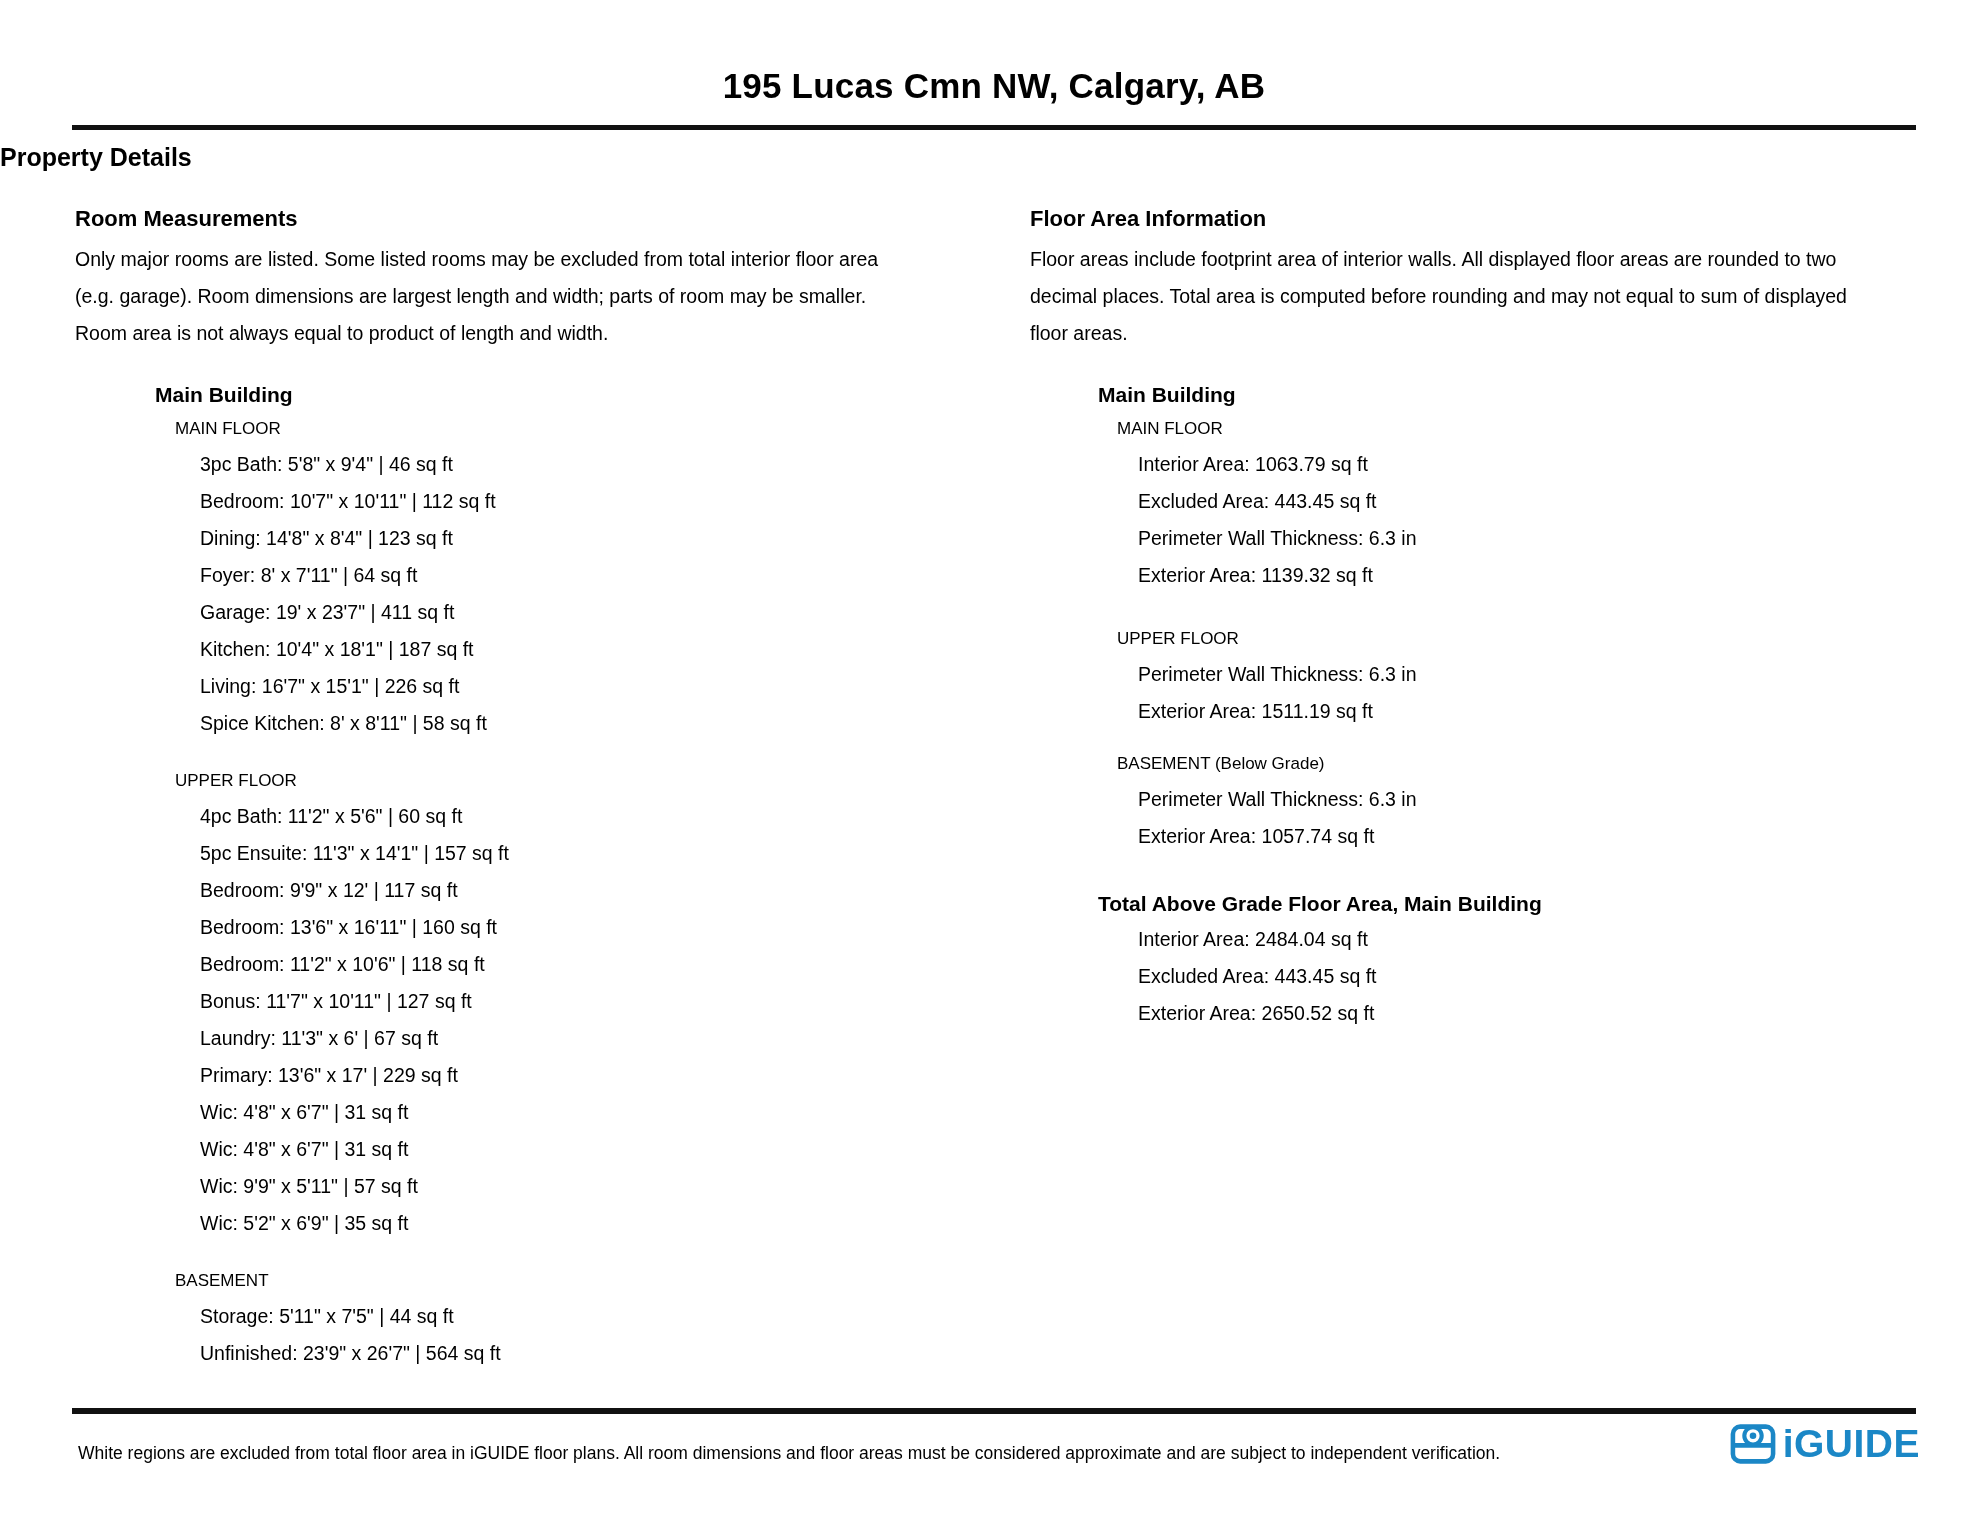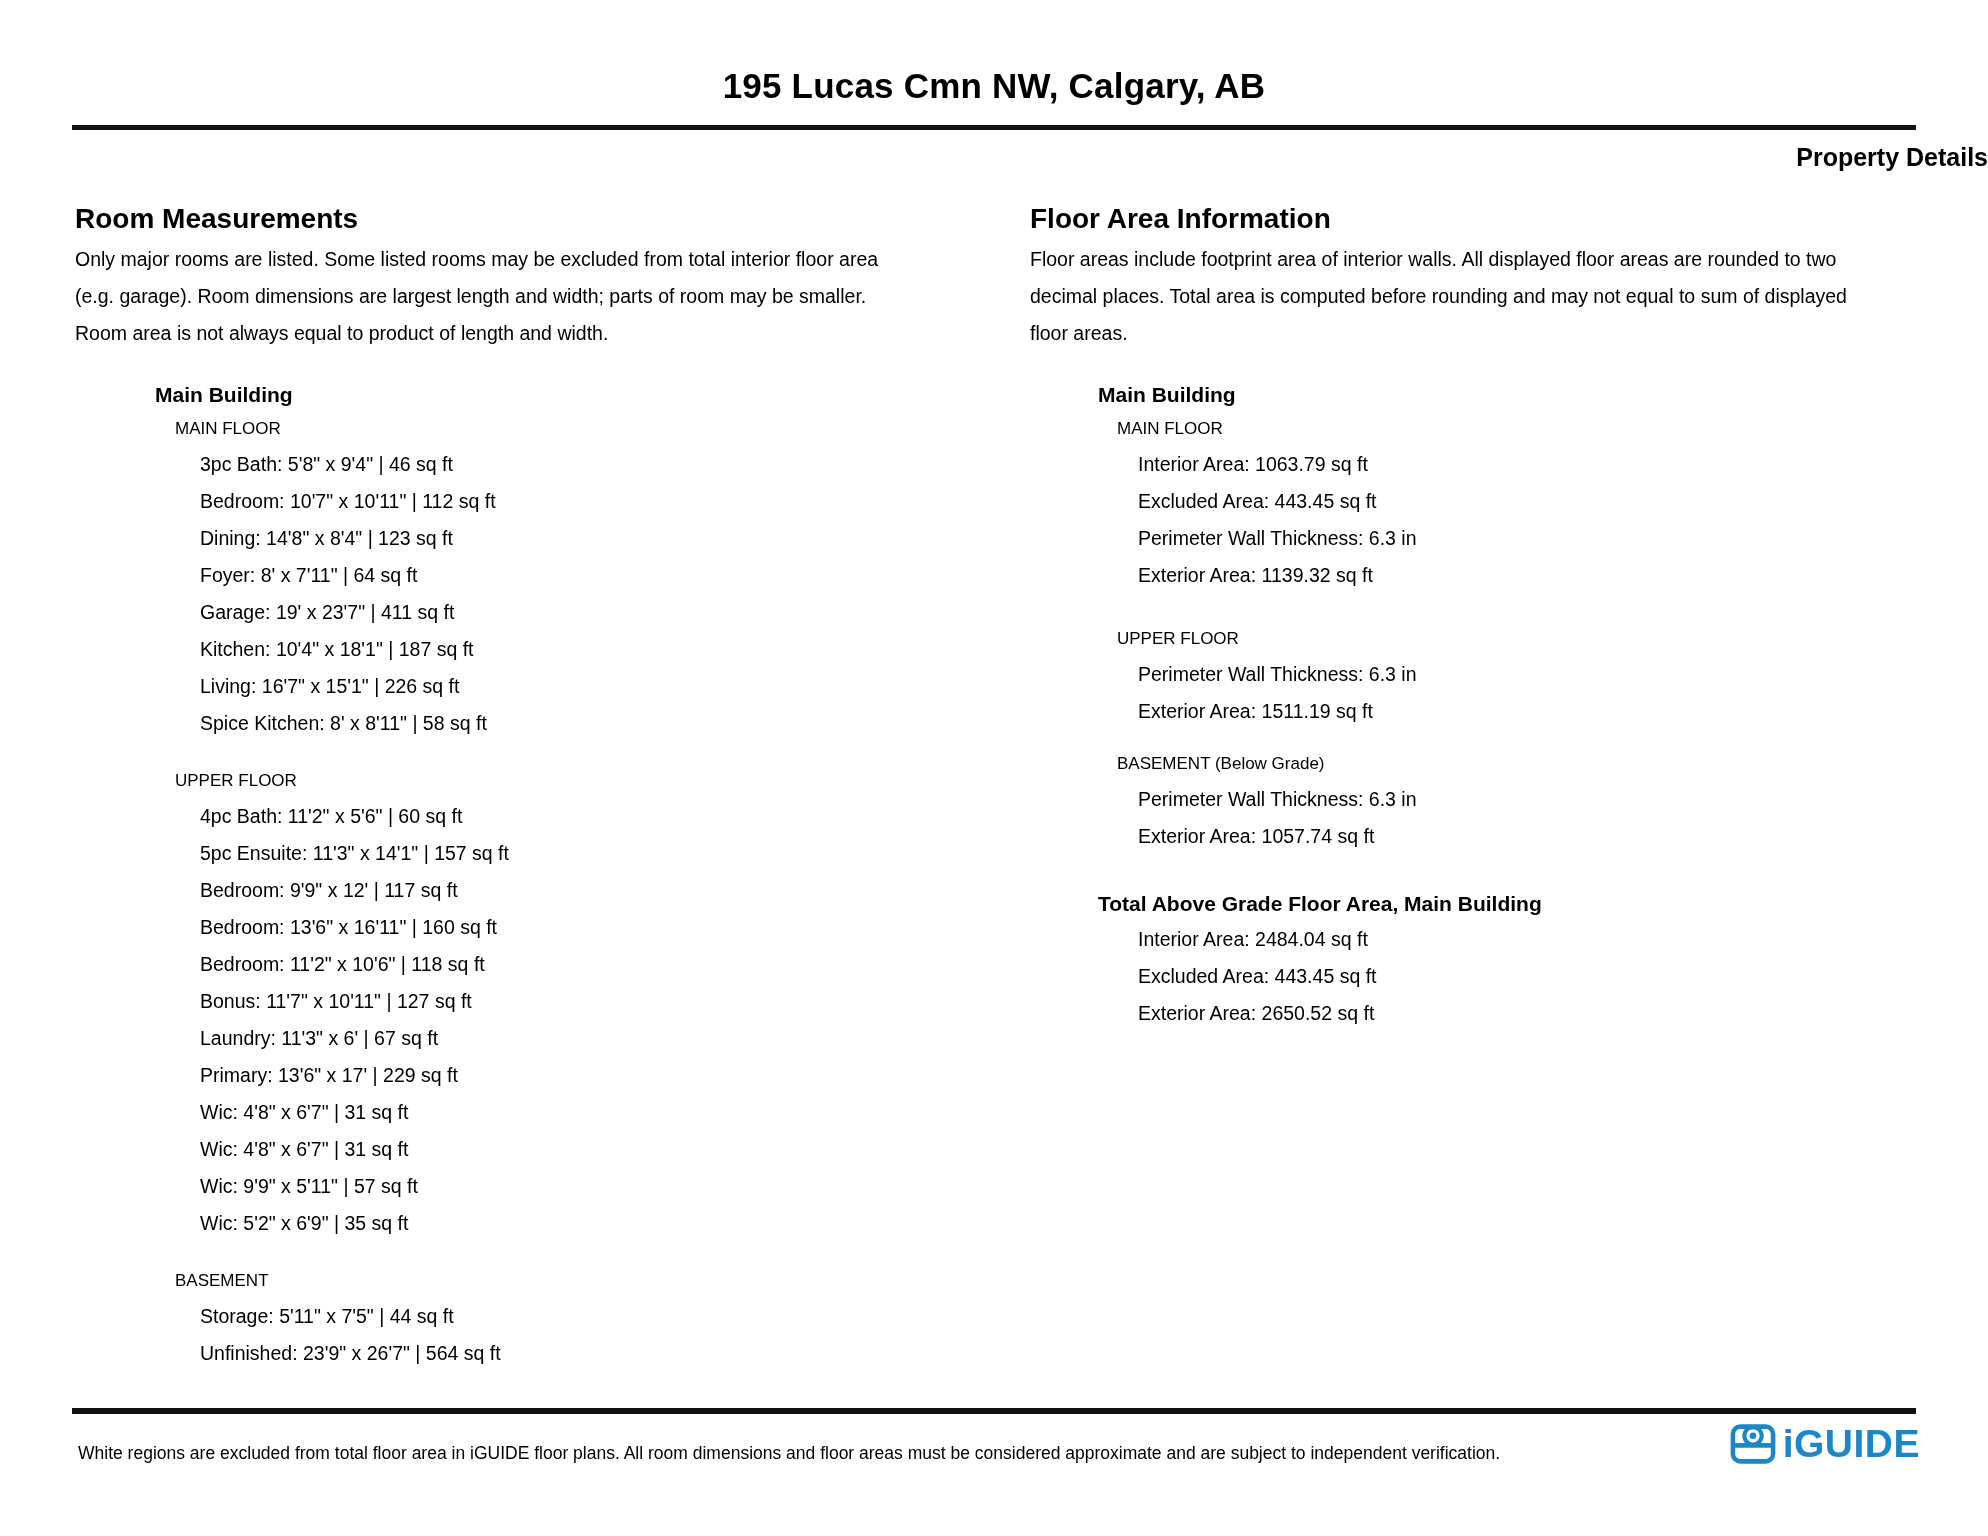--- a/index.html
+++ b/index.html
@@ -16,28 +16,28 @@
   .title {
     position: absolute; top: 66px; left: 0; width: 100%;
     text-align: center; font-size: 35px; font-weight: bold;
     letter-spacing: 0.2px;
   }
   .rule { position: absolute; left: 72px; right: 72px; background: #111111; }
   .rule-top { top: 125px; height: 5px; }
   .rule-bottom { top: 1408px; height: 6px; }
   .subtitle {
     position: absolute; top: 143px; left: 0; width: 100%;
-    text-align: right; font-size: 25px; font-weight: bold;
+    text-align: left; font-size: 25px; font-weight: bold;
   }
 
   .col { position: absolute; top: 205px; }
   .col-left  { left: 75px;  width: 945px; }
   .col-right { left: 1030px; width: 930px; }
 
-  .section-heading { font-size: 28px; font-weight: bold; line-height: 28px; margin-bottom: 8px; }
+  .section-heading { font-size: 22px; font-weight: bold; line-height: 28px; margin-bottom: 8px; }
   .desc-line { font-size: 19.5px; line-height: 37px; white-space: nowrap; }
 
   .building-name { font-size: 21px; font-weight: bold; line-height: 34px; margin-top: 26px; }
   .col-left  .building-name { margin-left: 80px; }
   .col-right .building-name { margin-left: 68px; }
 
   .floor-name { font-size: 17px; line-height: 34px; }
   .col-left  .floor-name { margin-left: 100px; }
   .col-right .floor-name { margin-left: 87px; }
 

